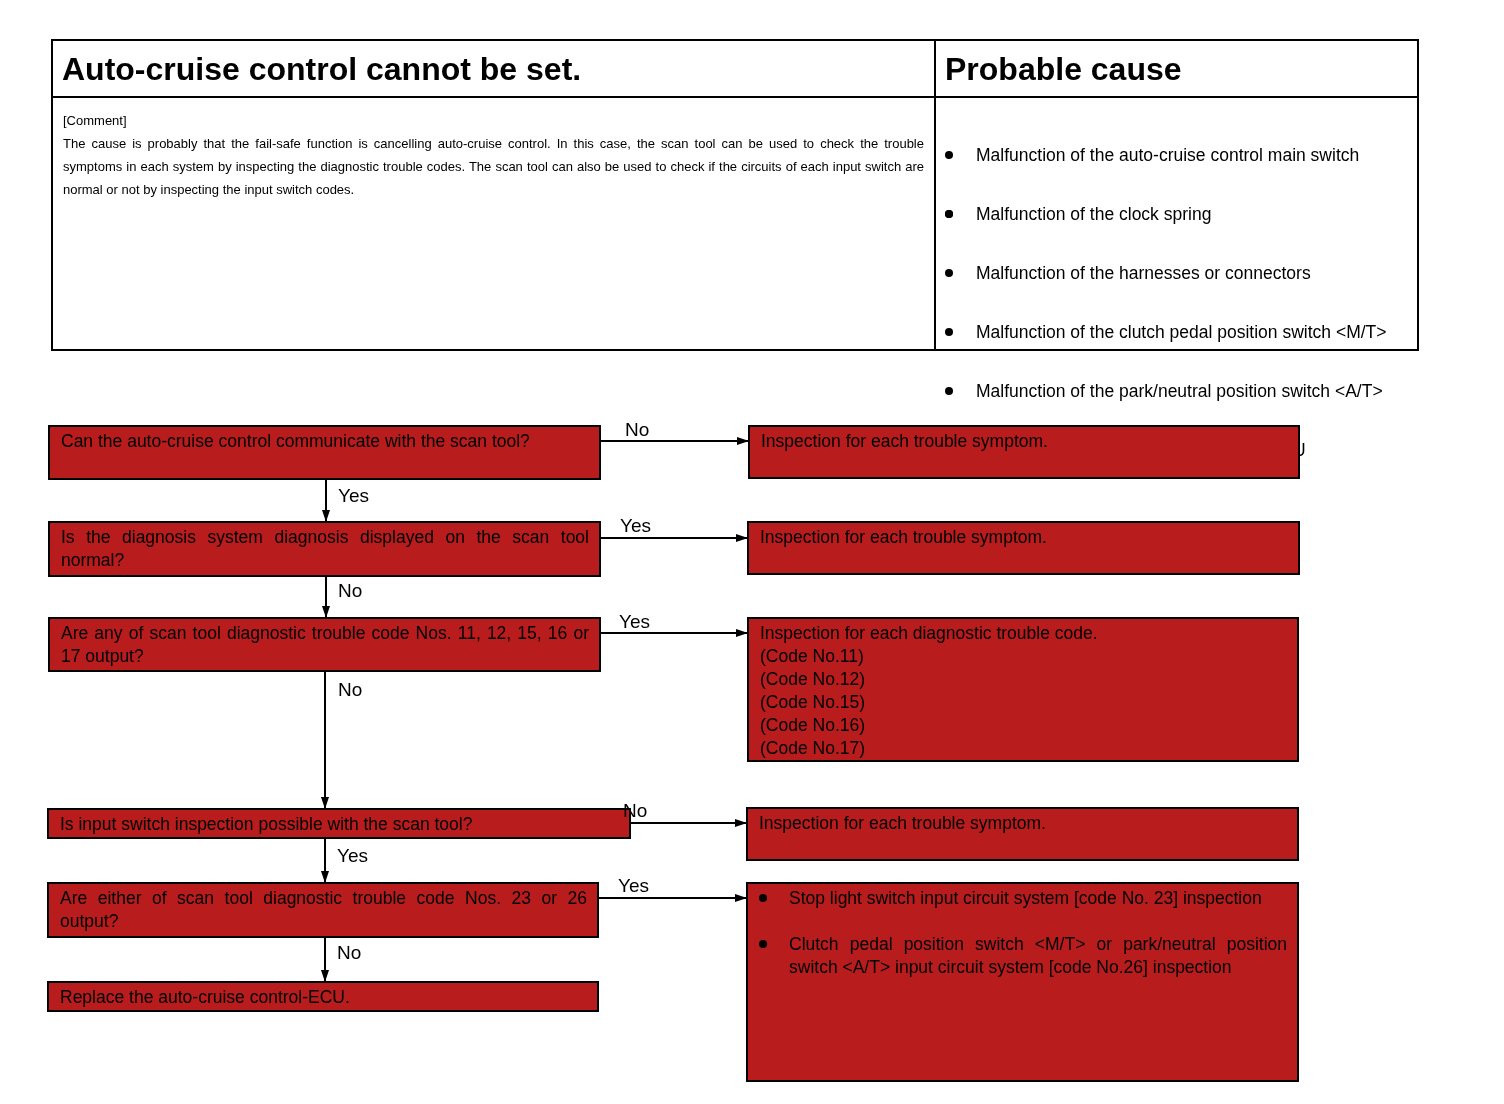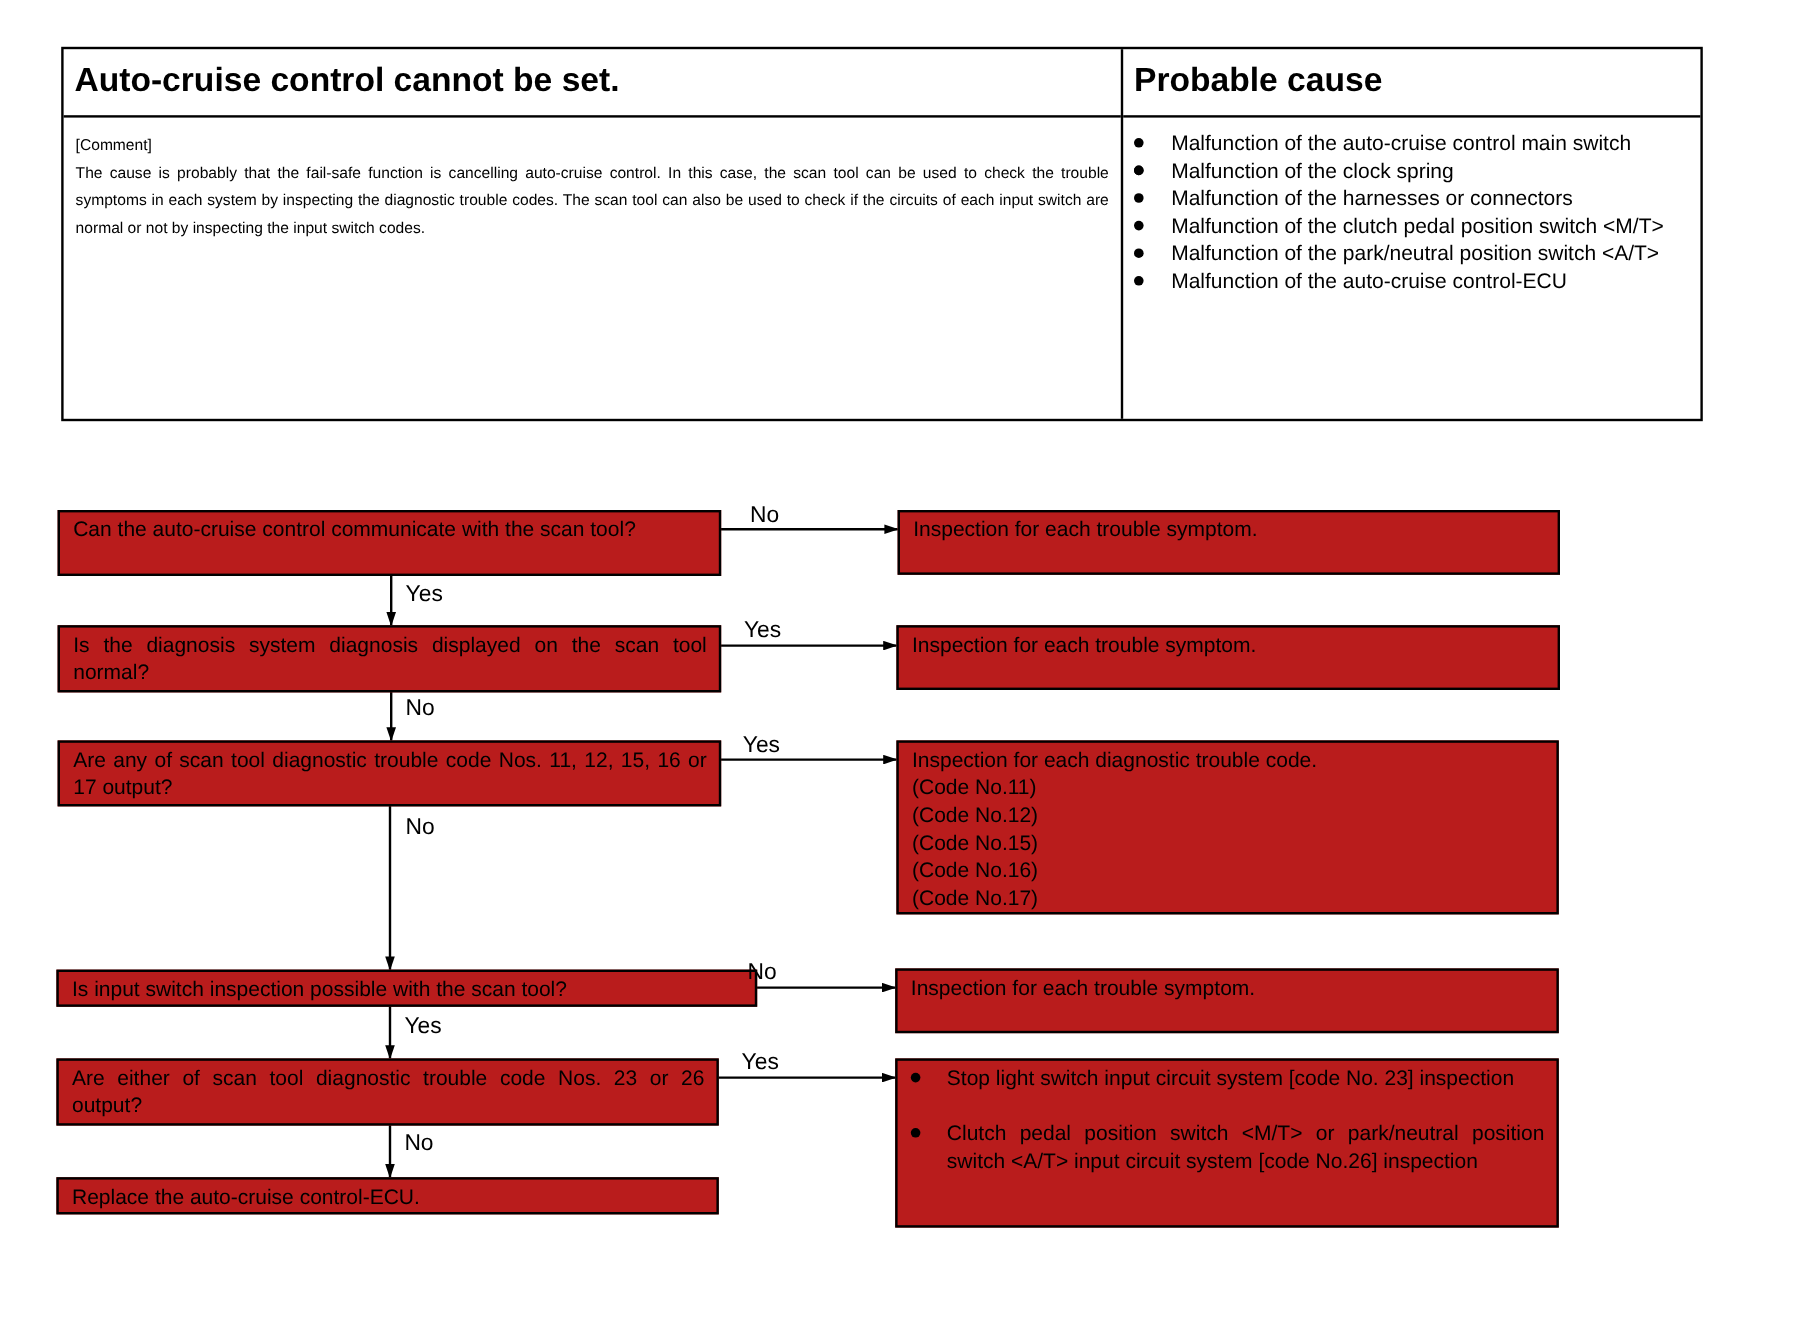--- a/index.html
+++ b/index.html
@@ -6,25 +6,25 @@
     body { width: 1504px; height: 1104px; position: relative; overflow: hidden;
            font-family: "Liberation Sans", sans-serif; color: #000; }
 
     
     .top-table { position: absolute; left: 51px; top: 39px; width: 1368px; height: 312px;
                  border: 2px solid #000; box-sizing: border-box; }
     .top-table .col-left { position: absolute; left: 0; top: 0; width: 883px; height: 100%;
                            border-right: 2px solid #000; box-sizing: border-box; }
     .top-table .col-right { position: absolute; left: 883px; top: 0; right: 0; height: 100%; }
     .top-table .hdr { height: 57px; border-bottom: 2px solid #000; box-sizing: border-box;
-                      font-weight: bold; font-size: 28px; padding: 10px 0 0 9px; }
+                      font-weight: bold; font-size: 32px; padding: 10px 0 0 9px; }
     .top-table .body-text { padding: 11px 10px 0 10px; font-size: 13px; line-height: 23px;
                             text-align: justify; }
     .cause-list { list-style: none; margin: 0; padding: 10px 12px 0 6px; font-size: 17.5px; line-height: 23px; }
-    .cause-list li { position: relative; padding-left: 34px; text-align: justify; }
+    .cause-list li { position: relative; padding-left: 34px; text-align: justify; margin-top: 36px; }
     .cause-list li .bullet { position: absolute; left: 0; top: 0; width: 34px; }
     .cause-list li .bullet::before { content: ""; display: block; width: 8px; height: 8px;
                                      border-radius: 50%; background: #000; margin: 7px 0 0 3px; }
 
     
     .box { position: absolute; border: 2px solid #000; box-sizing: border-box;
            font-size: 17.5px; line-height: 23px; padding: 3px 10px 0 11px; background: #b91c1c; }
     .box.q { text-align: justify; }
     .lbl { position: absolute; font-size: 19px; line-height: 20px; }
     svg.lines { position: absolute; left: 0; top: 0; }
@@ -121,18 +121,18 @@
   <span class="line">Inspection for each diagnostic trouble code.</span>
   <span class="line">(Code  No.11)</span>
   <span class="line">(Code  No.12)</span>
   <span class="line">(Code  No.15)</span>
   <span class="line">(Code  No.16)</span>
   <span class="line">(Code  No.17)</span>
 </div>
 <div class="box" style="left:746px;top:807px;width:553px;height:54px;">
   <span>Inspection for each trouble symptom.</span>
 </div>
-<div class="box" style="left:746px;top:882px;width:553px;height:141px;padding-left:8px;padding-right:10px;text-align:justify;">
+<div class="box" style="left:746px;top:882px;width:553px;height:200px;padding-left:8px;padding-right:10px;text-align:justify;">
   <ul class="res-list">
     <li><span class="bullet"></span><span>Stop light switch input circuit system [code No. 23] inspection</span></li>
     <li><span class="bullet"></span><span>Clutch pedal position switch &lt;M/T&gt; or park/neutral position switch &lt;A/T&gt; input circuit system [code No.26] inspection</span></li>
   </ul>
 </div>
 
 </body></html>

